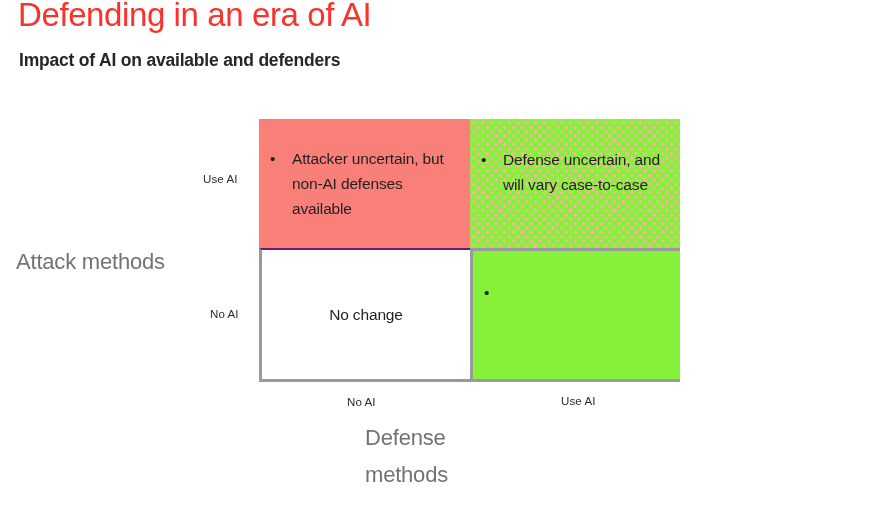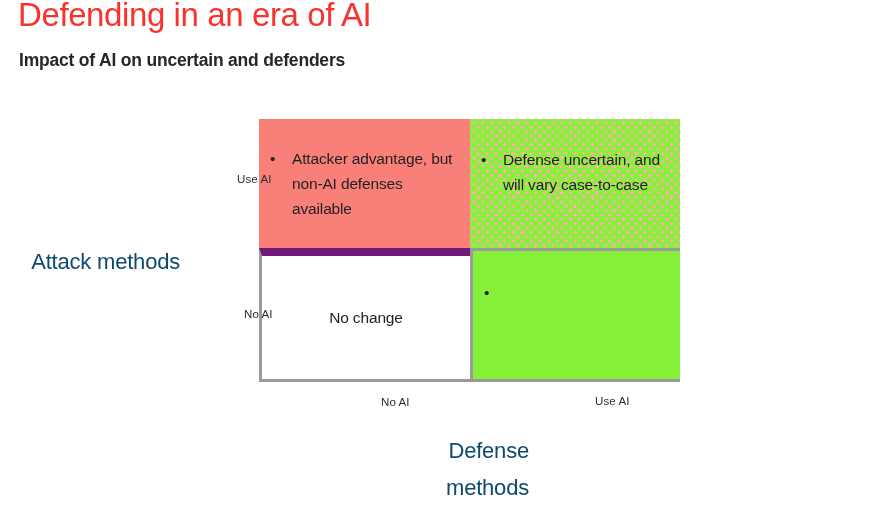--- a/index.html
+++ b/index.html
@@ -66,21 +66,21 @@
         rgba(0,0,0,0) 3.1px, rgba(0,0,0,0) 6.2px),
       repeating-linear-gradient(-45deg,
         #85f239 0px, #85f239 3.1px,
         rgba(0,0,0,0) 3.1px, rgba(0,0,0,0) 6.2px);
   }
   .cell-bl {
     left: 0; top: 129px;
     width: 211px; height: 134px;
     background: #ffffff;
     border-left: 3px solid #9a9a9a;
-    border-top: 8px solid #701a75;
+    border-top: 2px solid #701a75;
     border-bottom: 3px solid #9a9a9a;
   }
   .cell-br {
     left: 211px; top: 129px;
     width: 210px; height: 134px;
     background: #85f239;
     border-top: 3px solid #9a9a9a;
     border-left: 3px solid #9a9a9a;
     border-bottom: 3px solid #9a9a9a;
   }
@@ -125,61 +125,60 @@
     letter-spacing: -0.15px;
   }
 
   
   .tick-label {
     position: absolute;
     color: #2b2b30;
     font-size: 11.5px;
     letter-spacing: 0.1px;
     white-space: nowrap;
-    margin-left: 34px;
   }
   #tick-use-ai-y  { left: 203px; top: 173px; }
   #tick-no-ai-y   { left: 210px; top: 308px; }
   #tick-no-ai-x   { left: 347px; top: 396px; }
   #tick-use-ai-x  { left: 561px; top: 395px; }
 
   
   .axis-title {
     position: absolute;
-    color: #0c4a6e;
+    color: #737373;
     font-size: 22px;
     font-weight: 400;
     line-height: 37px;
     letter-spacing: -0.2px;
-    text-align: right;
+    text-align: left;
   }
   #axis-title-attack {
     left: 16px;
     top: 243px;
     width: 164px;
   }
   #axis-title-defense {
     left: 365px;
-    top: 432px;
+    top: 419px;
     width: 164px;
   }
 </style>
 </head>
 <body>
 
 <div id="slide-title">Defending in an era of AI</div>
 
-<div id="slide-subtitle">Impact of AI on uncertain and defenders</div>
+<div id="slide-subtitle">Impact of AI on available and defenders</div>
 
 <div id="matrix">
 
   <div class="cell cell-tl">
     <div class="bullet-row">
       <span class="bullet-dot">•</span>
-      <span class="bullet-text">Attacker advantage, but non-AI defenses available</span>
+      <span class="bullet-text">Attacker uncertain, but non-AI defenses available</span>
     </div>
   </div>
 
   <div class="cell cell-tr">
     <div class="bullet-row">
       <span class="bullet-dot">•</span>
       <span class="bullet-text">Defense uncertain, and will vary case-to-case</span>
     </div>
   </div>
 

